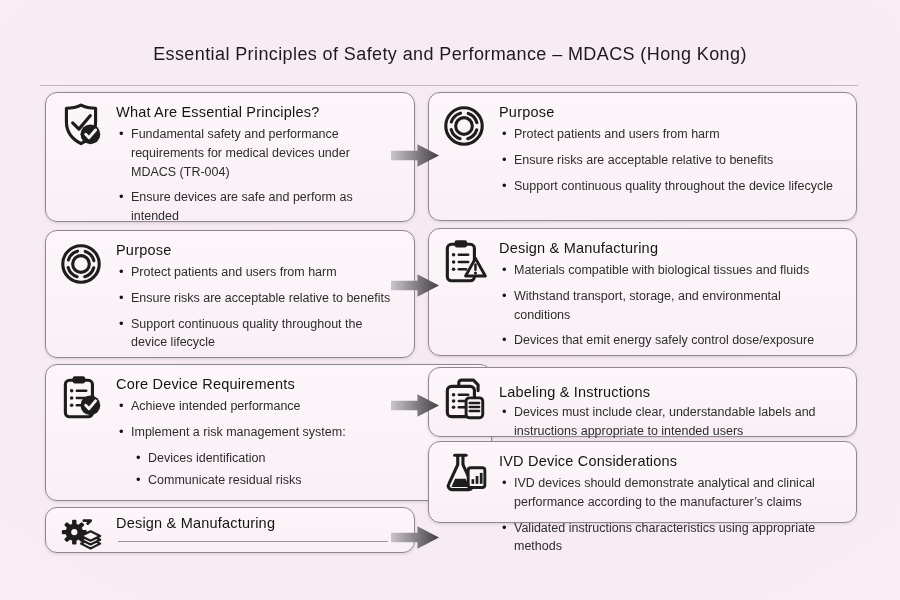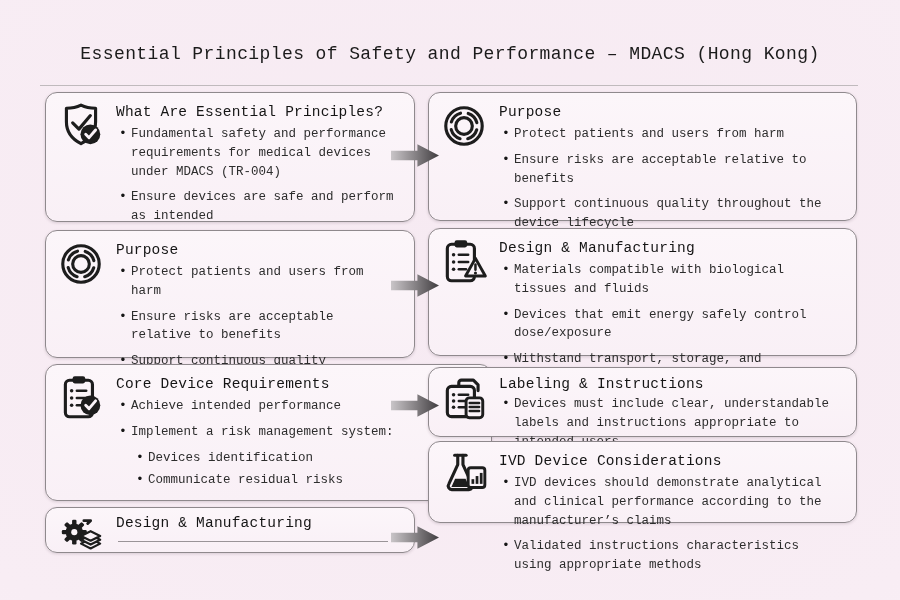--- a/index.html
+++ b/index.html
@@ -1,19 +1,19 @@
 <!DOCTYPE html>
 <html><head>
 <meta charset="utf-8">
 <style>
   html,body { margin:0; padding:0; background:#e9e0e6; }
   .stage {
     position:relative; width:900px; height:600px; margin:0 auto;
     background: radial-gradient(130% 130% at 50% 45%, #f6eaf2 0%, #f8edf4 55%, #fcf3f8 100%);
-    font-family:Liberation Mono, monospace;
+    font-family:Liberation Sans, sans-serif;
     overflow:hidden;
   }
   .page-title {
     position:absolute; top:44px; left:0; width:100%;
     text-align:center; font-size:18px; font-weight:500;
     letter-spacing:0.4px; color:#1b1b1b; margin:0;
   }
   .title-divider {
     position:absolute; top:85px; left:40px; width:818px; height:1px;
     background:#c0babd;
@@ -43,21 +43,21 @@
 
   #card-l1 { left:45px;  top:92px;  width:370px; height:130px; }
   #card-l2 { left:45px;  top:230px; width:370px; height:128px; }
   #card-l3 { left:45px;  top:364px; width:447px; height:137px; }
   #card-l4 { left:45px;  top:507px; width:370px; height:46px; padding-top:4px; }
   #card-r1 { left:428px; top:92px;  width:429px; height:129px; }
   #card-r2 { left:428px; top:228px; width:429px; height:128px; }
   #card-r3 { left:428px; top:367px; width:429px; height:70px; }
   #card-r4 { left:428px; top:441px; width:429px; height:82px; }
   #card-l4 .icon svg { width:46px; height:46px; }
-  #card-r3 h2 { margin-top:0; }
+  #card-r3 h2 { margin-top:8px; }
   #card-r3 ul { margin-top:2px; }
 
   .arrow {
     position:absolute; width:48px; height:25px; z-index:6;
     background:linear-gradient(90deg,#c9c5c8 0%, #8e8a8d 45%, #403d40 100%);
     clip-path:polygon(0 31%, 55% 31%, 55% 5%, 100% 50%, 55% 95%, 55% 69%, 0 69%);
   }
   #arrow-1 { left:391px; top:143px; }
   #arrow-2 { left:391px; top:273px; }
   #arrow-3 { left:391px; top:393px; }
@@ -186,22 +186,22 @@
         <circle class="ic-fill" cx="14" cy="31" r="1.7"></circle>
           <path class="ic-thin" d="M19 31 h7"></path>
         <path class="ic-bg" stroke="#1d1d1d" stroke-width="2.8" stroke-linejoin="round" d="M35 20.5 L44.5 37.5 H25.5 Z"></path>
         <path class="ic-thin" d="M35 26.5 v5"></path>
         <circle class="ic-fill" cx="35" cy="34.6" r="1.5"></circle>
       </svg>
     </span>
     <h2>Design &amp; Manufacturing</h2>
     <ul>
       <li>Materials compatible with biological tissues and fluids</li>
+      <li>Withstand transport, storage, and environmental conditions</li>
       <li>Devices that emit energy safely control dose/exposure</li>
-      <li>Withstand transport, storage, and environmental conditions</li>
     </ul>
   </section>
 
   <section class="card" id="card-r3">
     <span class="icon">
       <svg viewBox="0 0 48 48">
         <rect class="ic" x="8" y="10" width="26" height="29" rx="4"></rect>
         <path class="ic" d="M19 10 V6.5 a2.5 2.5 0 0 1 2.5 -2.5 H33 l4.5 4.5 V14"></path>
         <circle class="ic-fill" cx="14" cy="18" r="1.7"></circle>
           <path class="ic-thin" d="M19 18 h9"></path>

